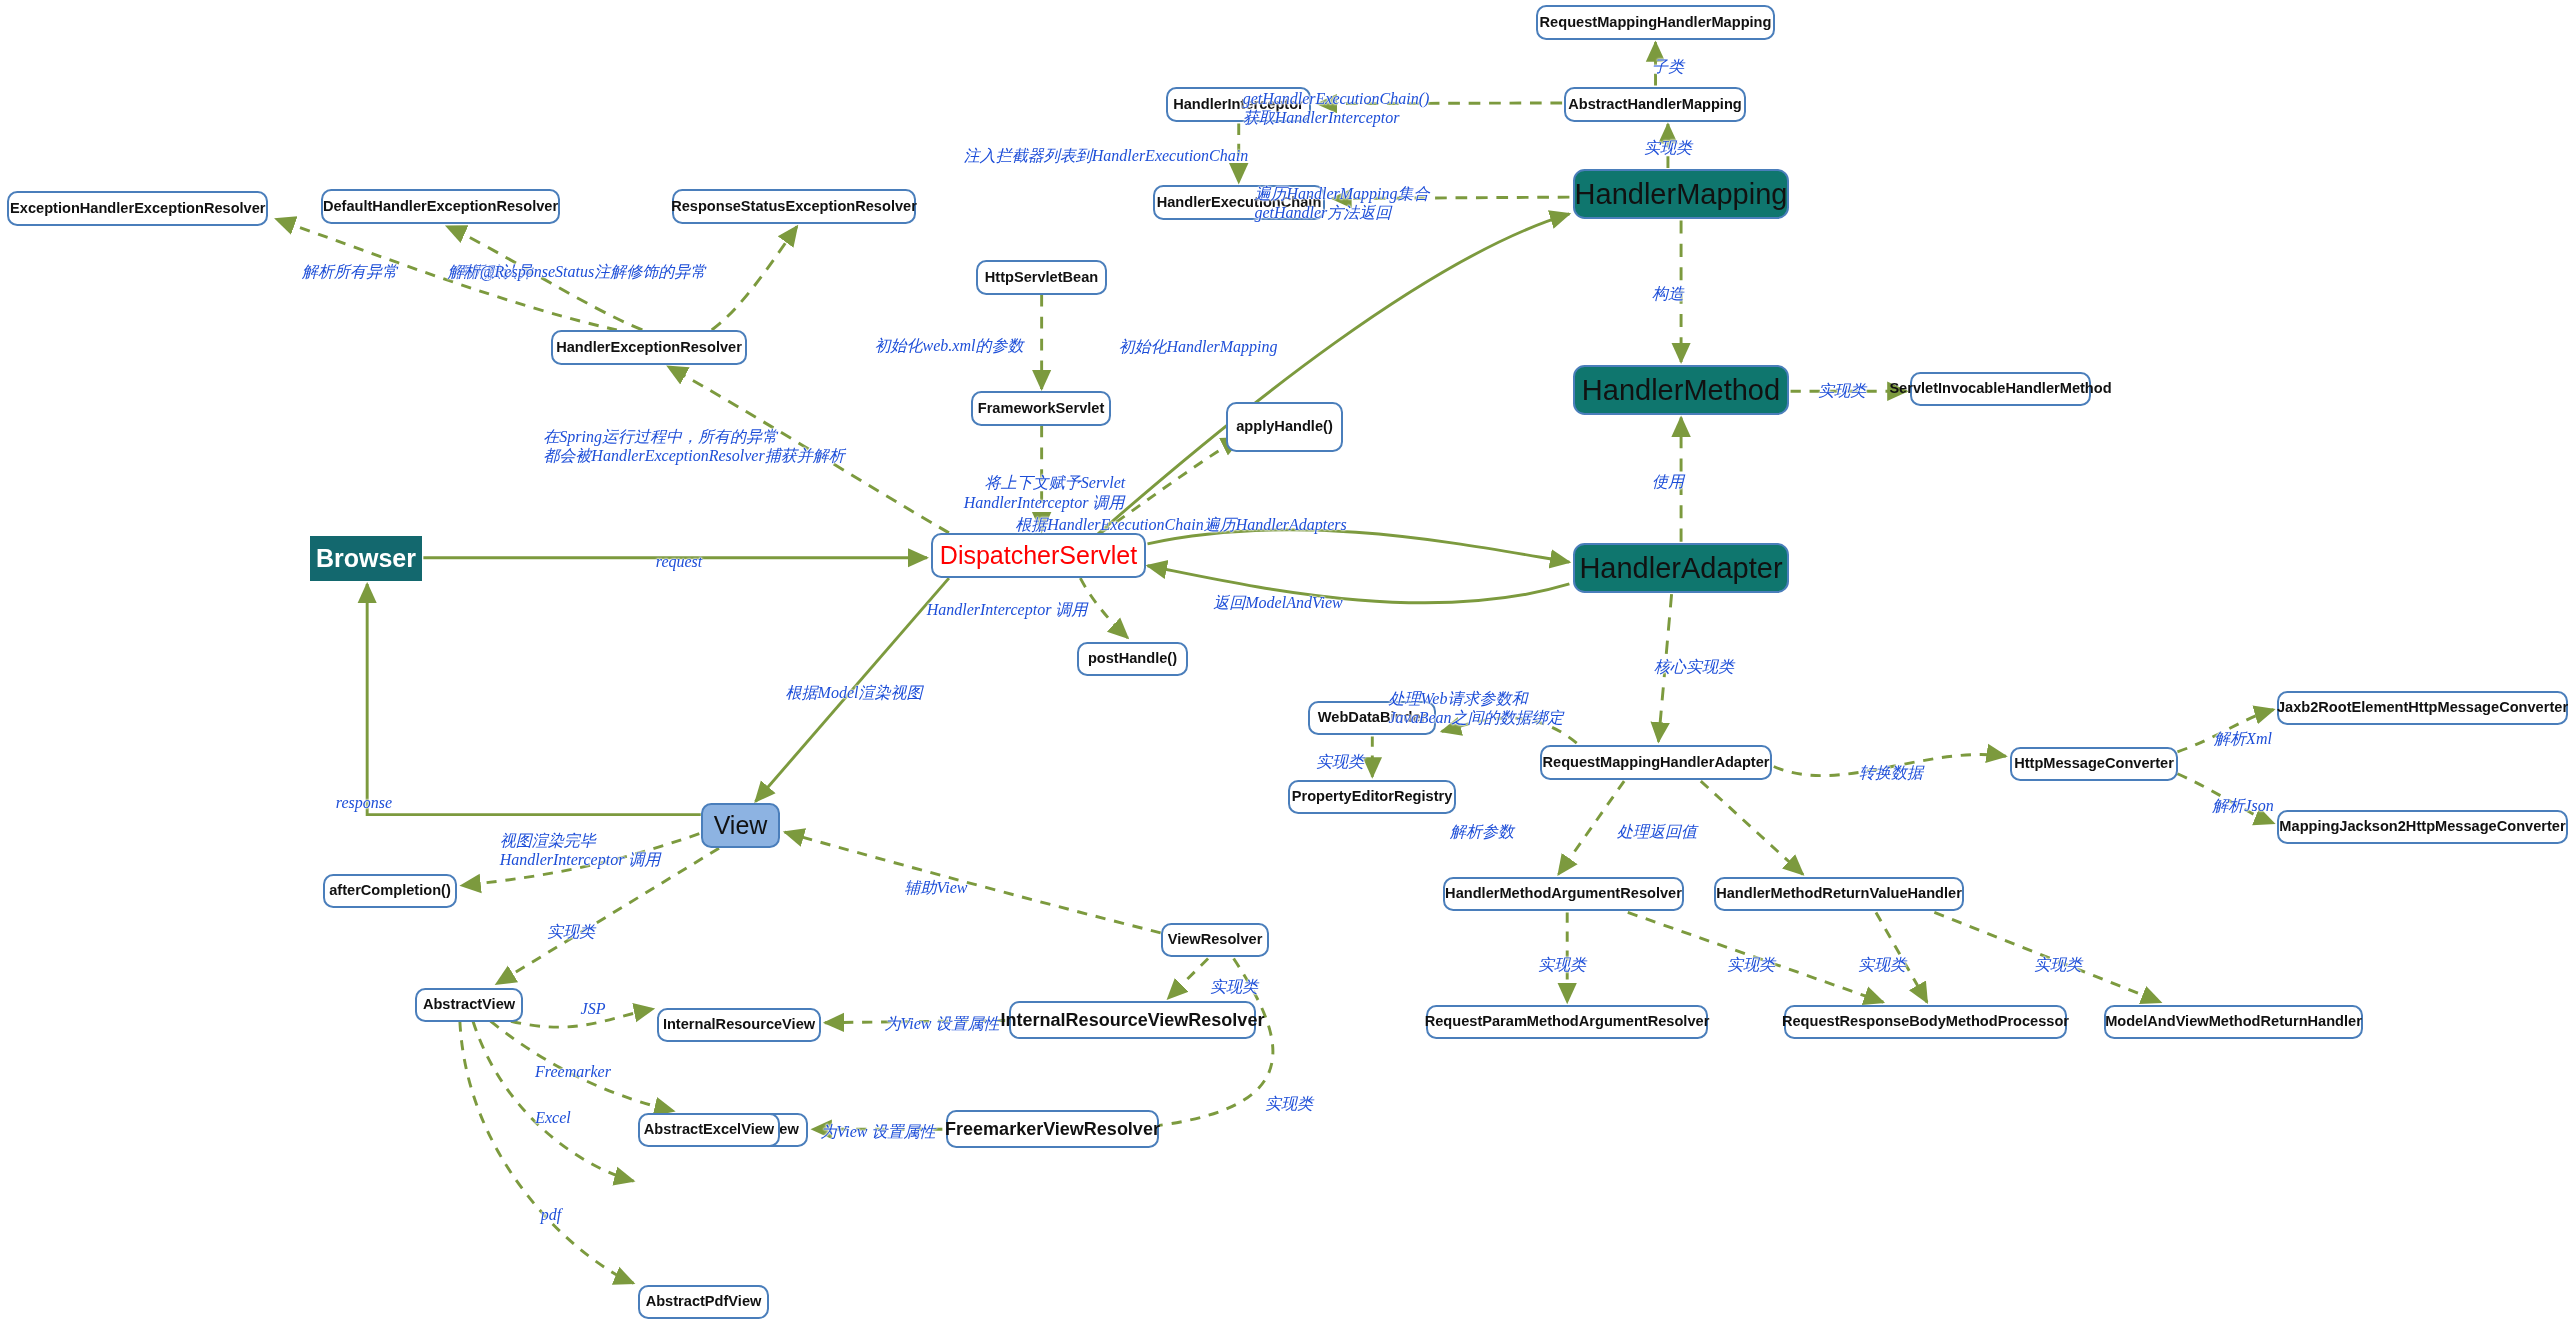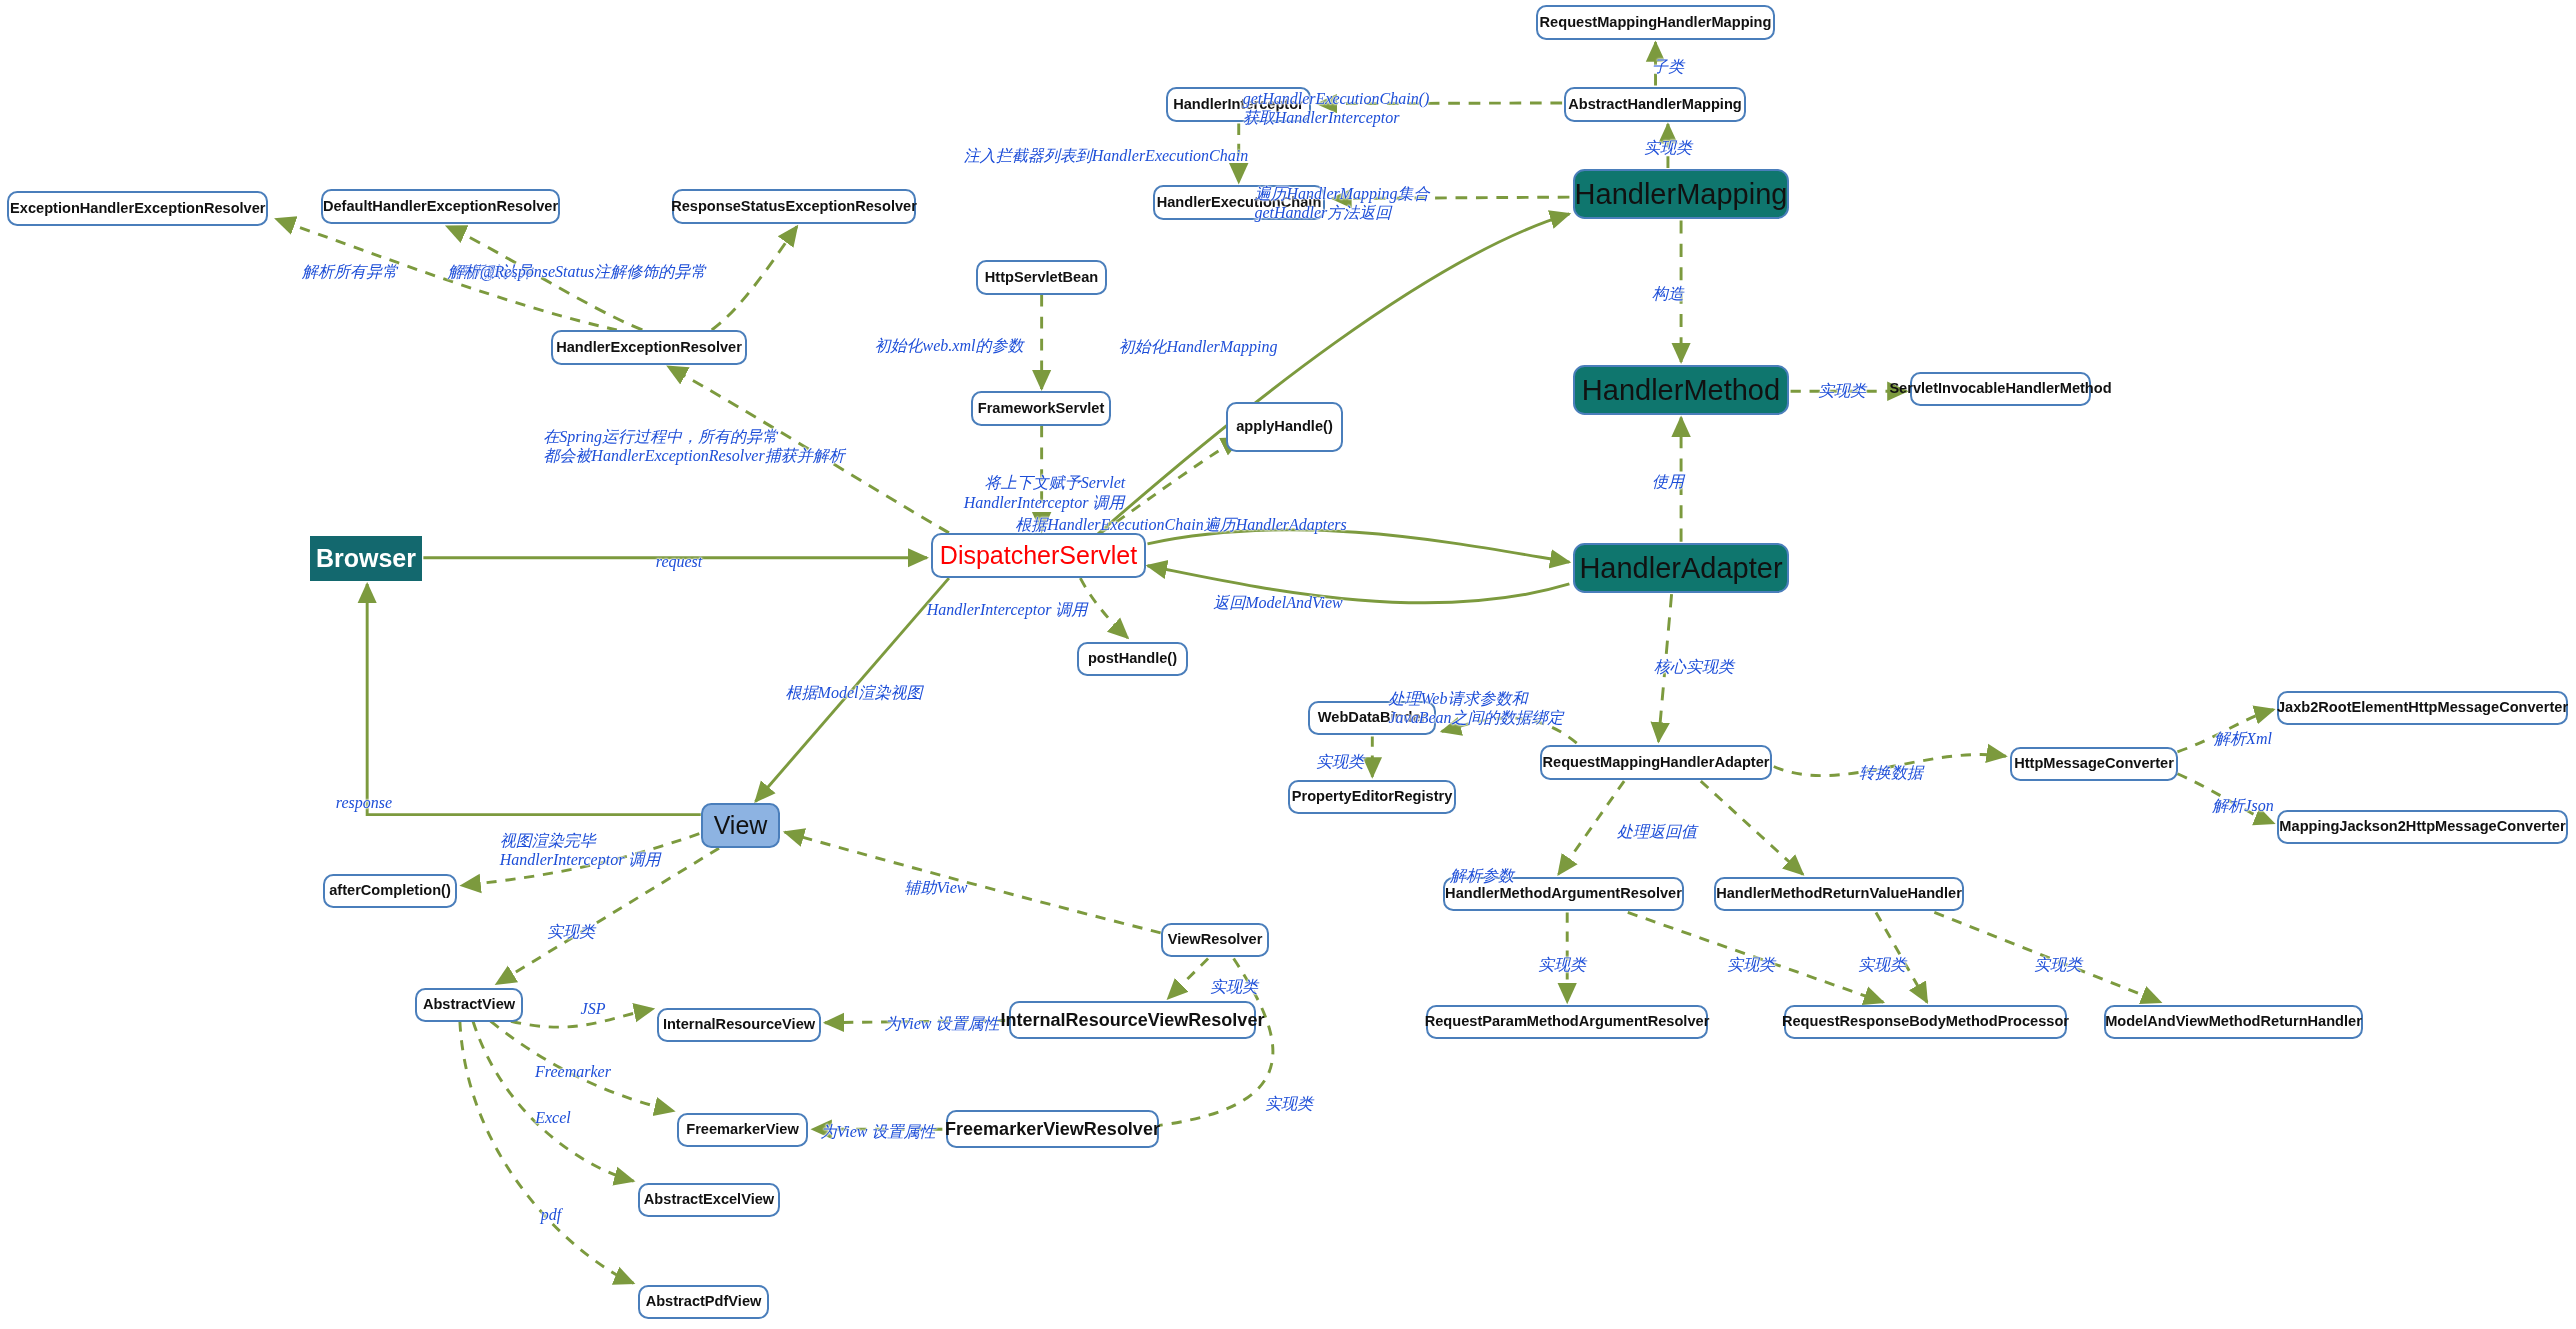--- a/index.html
+++ b/index.html
@@ -162,21 +162,21 @@
       <div class="node small" style="left: 2104px; top: 1005px; width: 259px; height: 34px;">ModelAndViewMethodReturnHandler</div>
       <div class="node browser" style="left: 310px; top: 536px; width: 112px; height: 45px;">Browser</div>
       <div class="node view" style="left: 701px; top: 803px; width: 79px; height: 45px;">View</div>
       <div class="node small" style="left: 323px; top: 874px; width: 134px; height: 34px;">afterCompletion()</div>
       <div class="node small" style="left: 415px; top: 988px; width: 108px; height: 34px;">AbstractView</div>
       <div class="node small" style="left: 1161px; top: 923px; width: 108px; height: 34px;">ViewResolver</div>
       <div class="node small" style="left: 657px; top: 1008px; width: 164px; height: 34px;">InternalResourceView</div>
       <div class="node small" style="left: 1009px; top: 1001px; width: 247px; height: 38px; font-size: 18px;">InternalResourceViewResolver</div>
       <div class="node small" style="left: 677px; top: 1113px; width: 131px; height: 34px;">FreemarkerView</div>
       <div class="node small" style="left: 946px; top: 1110px; width: 213px; height: 38px; font-size: 18px;">FreemarkerViewResolver</div>
-      <div class="node small" style="left: 638px; top: 1183px; width: 142px; height: 34px;">AbstractExcelView</div>
+      <div class="node small" style="left: 638px; top: 1113px; width: 142px; height: 34px;">AbstractExcelView</div>
       <div class="node small" style="left: 638px; top: 1285px; width: 131px; height: 34px;">AbstractPdfView</div>
     </div>
   <div id="label-layer">
       <div class="elabel c" style="left: 350px; top: 263px;">解析所有异常</div>
       <div class="elabel c" style="left: 493px; top: 263px;">解析默认异</div>
       <div class="elabel c" style="left: 577px; top: 263px;">解析@ResponseStatus注解修饰的异常</div>
       <div class="elabel c" style="left: 949px; top: 337px;">初始化web.xml的参数</div>
       <div class="elabel c" style="left: 694px; top: 428px;">在Spring运行过程中，所有的异常
 都会被HandlerExceptionResolver捕获并解析</div>
       <div class="elabel c" style="left: 1055px; top: 474px;">将上下文赋予Servlet</div>
@@ -195,21 +195,21 @@
       <div class="elabel c" style="left: 1668px; top: 285px;">构造</div>
       <div class="elabel c" style="left: 1842px; top: 382px;">实现类</div>
       <div class="elabel c" style="left: 1668px; top: 473px;">使用</div>
       <div class="elabel c" style="left: 1672px; top: 658px; margin-left: 22px;">核心实现类</div>
       <div class="elabel c" style="left: 1476px; top: 690px;">处理Web请求参数和
 JavaBean之间的数据绑定</div>
       <div class="elabel c" style="left: 1340px; top: 753px;">实现类</div>
       <div class="elabel c" style="left: 1891px; top: 764px;">转换数据</div>
       <div class="elabel c" style="left: 2243px; top: 730px;">解析Xml</div>
       <div class="elabel c" style="left: 2243px; top: 797px;">解析Json</div>
-      <div class="elabel c" style="left: 1482px; top: 823px; margin-top: 44px;">解析参数</div>
+      <div class="elabel c" style="left: 1482px; top: 823px;">解析参数</div>
       <div class="elabel c" style="left: 1657px; top: 823px; text-align: center;">处理返回值</div>
       <div class="elabel c" style="left: 1562px; top: 956px;">实现类</div>
       <div class="elabel c" style="left: 1751px; top: 956px;">实现类</div>
       <div class="elabel c" style="left: 1882px; top: 956px;">实现类</div>
       <div class="elabel c" style="left: 2058px; top: 956px;">实现类</div>
       <div class="elabel c" style="left: 679px; top: 553px;">request</div>
       <div class="elabel c" style="left: 364px; top: 794px;">response</div>
       <div class="elabel c" style="left: 854px; top: 684px;">根据Model渲染视图</div>
       <div class="elabel c" style="left: 580px; top: 832px;">视图渲染完毕
 HandlerInterceptor 调用</div>

